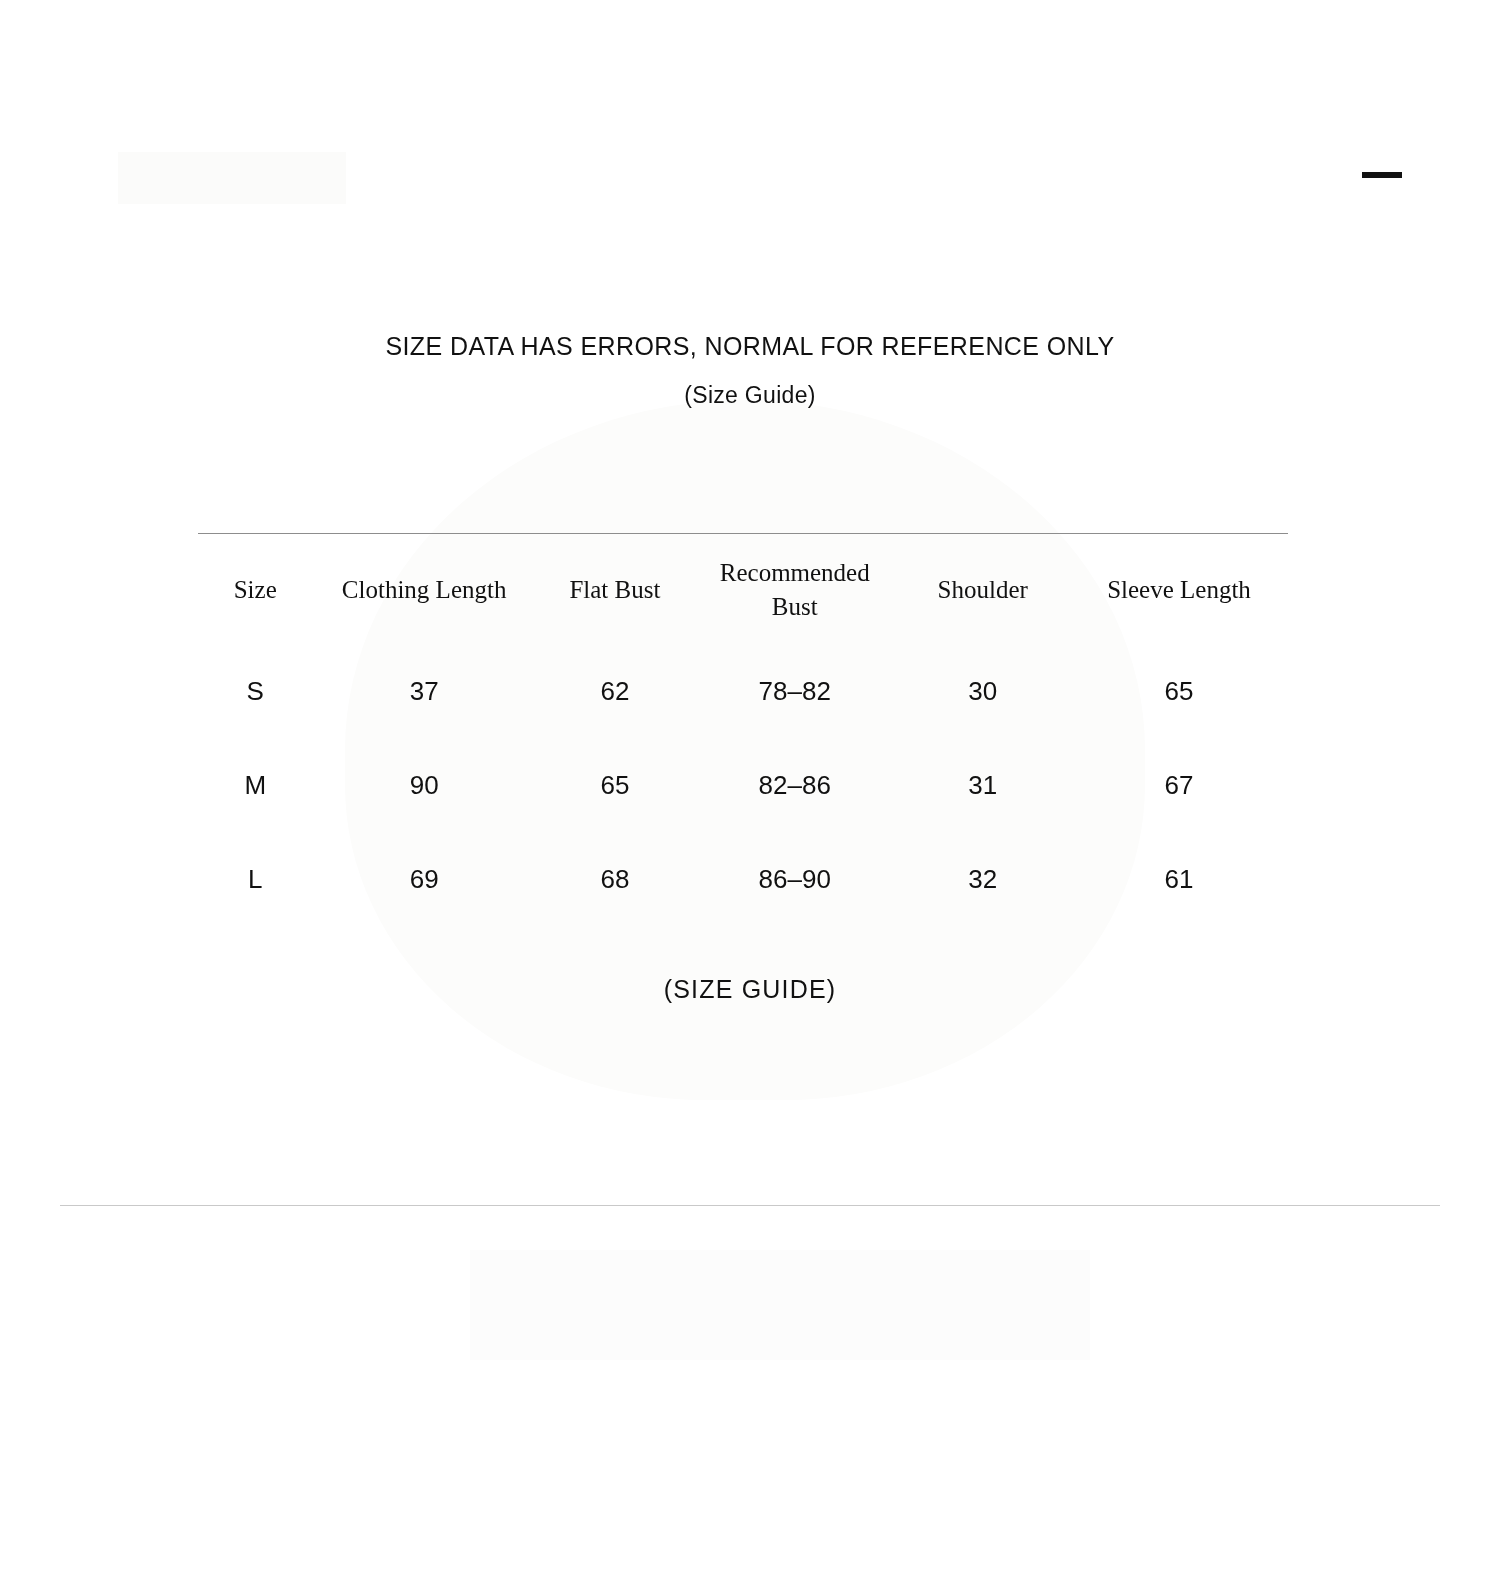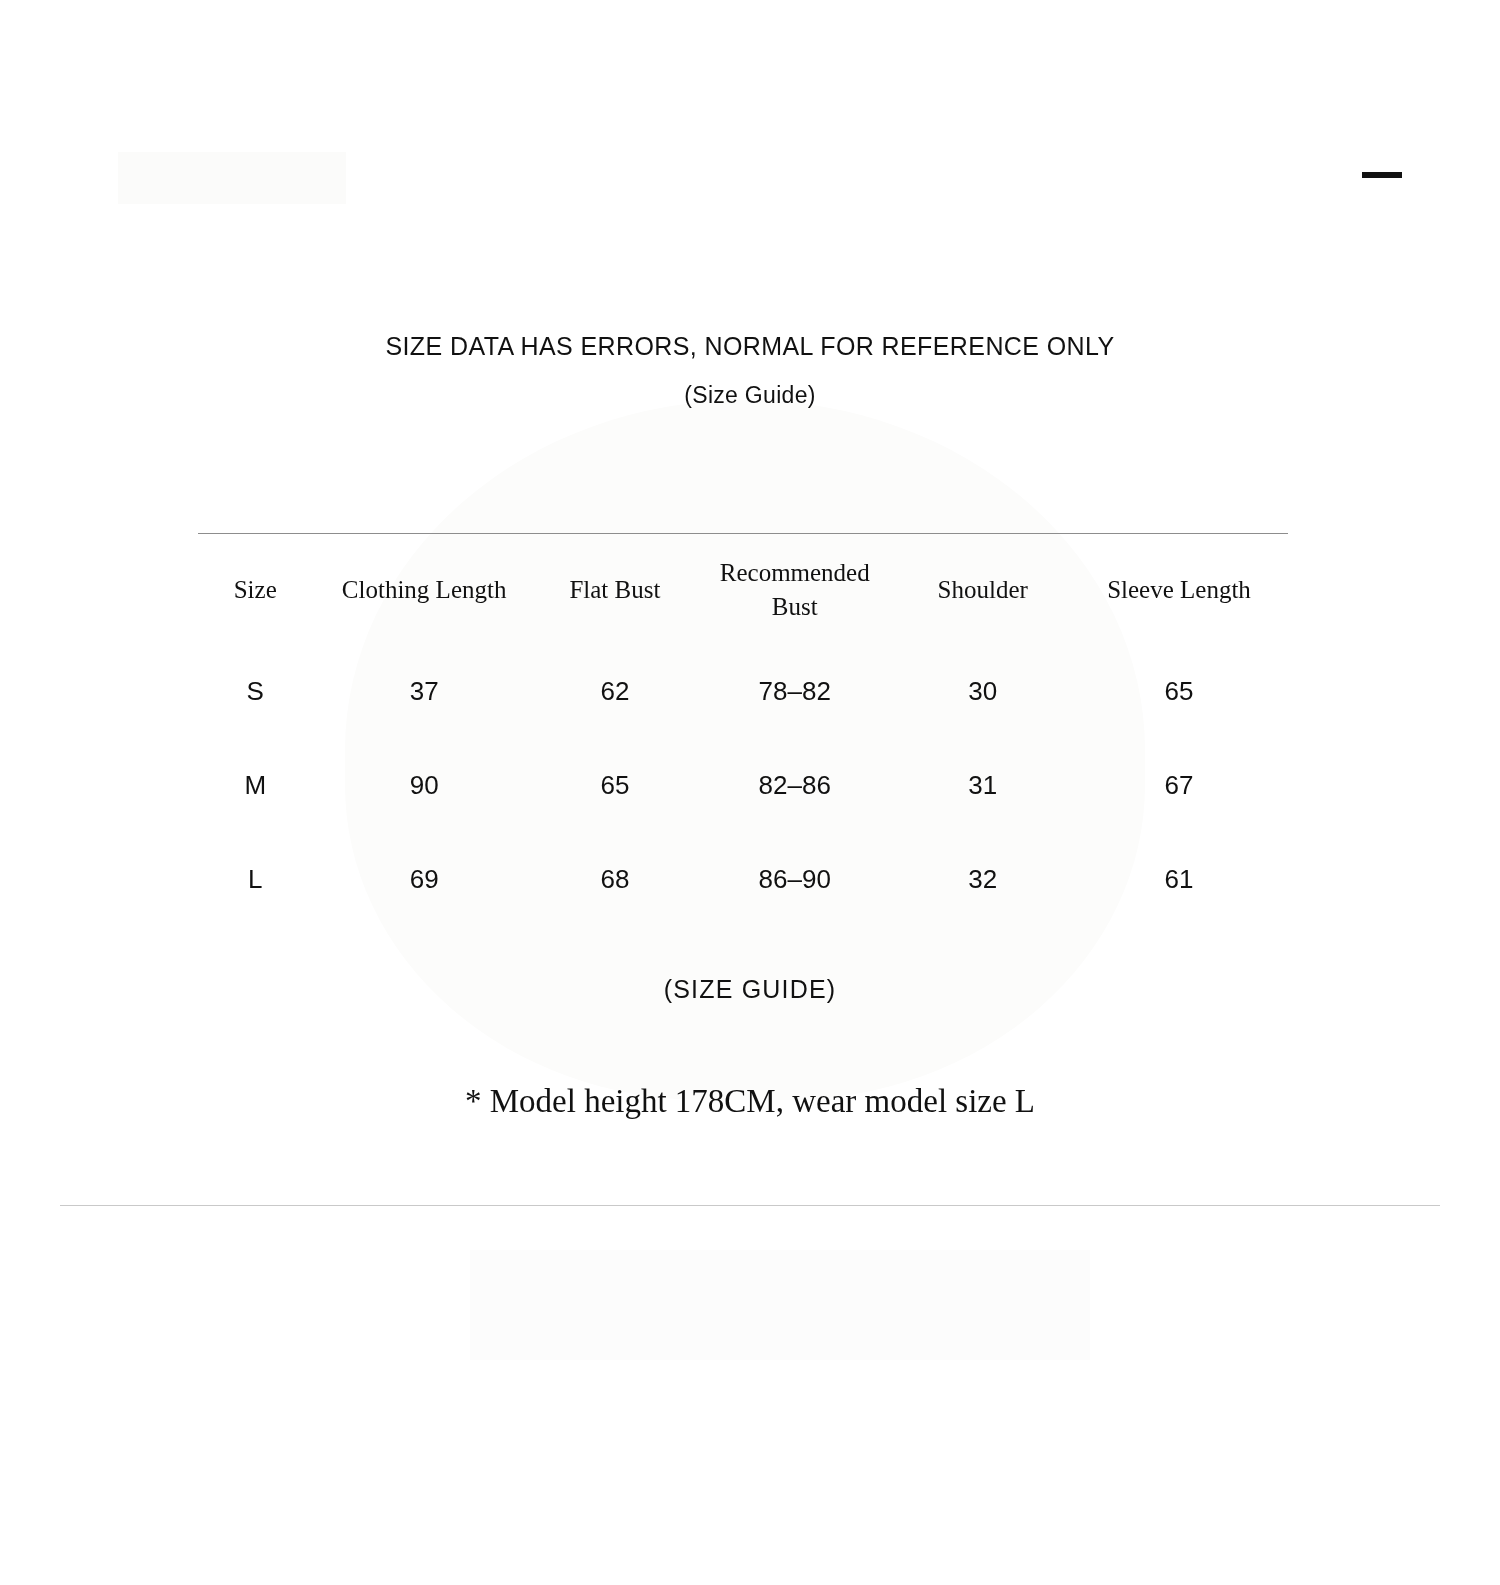--- a/index.html
+++ b/index.html
@@ -216,16 +216,15 @@
           <td>68</td>
           <td>86–90</td>
           <td>32</td>
           <td>61</td>
         </tr>
       </tbody>
     </table>
   </div>
 
   <div class="guide-caption">(SIZE GUIDE)</div>
-  <div class="model-note">* Model height 178CM, wear model size L</div>
 
   <div class="rule-bottom"></div>
 </div>
 
 </body></html>

